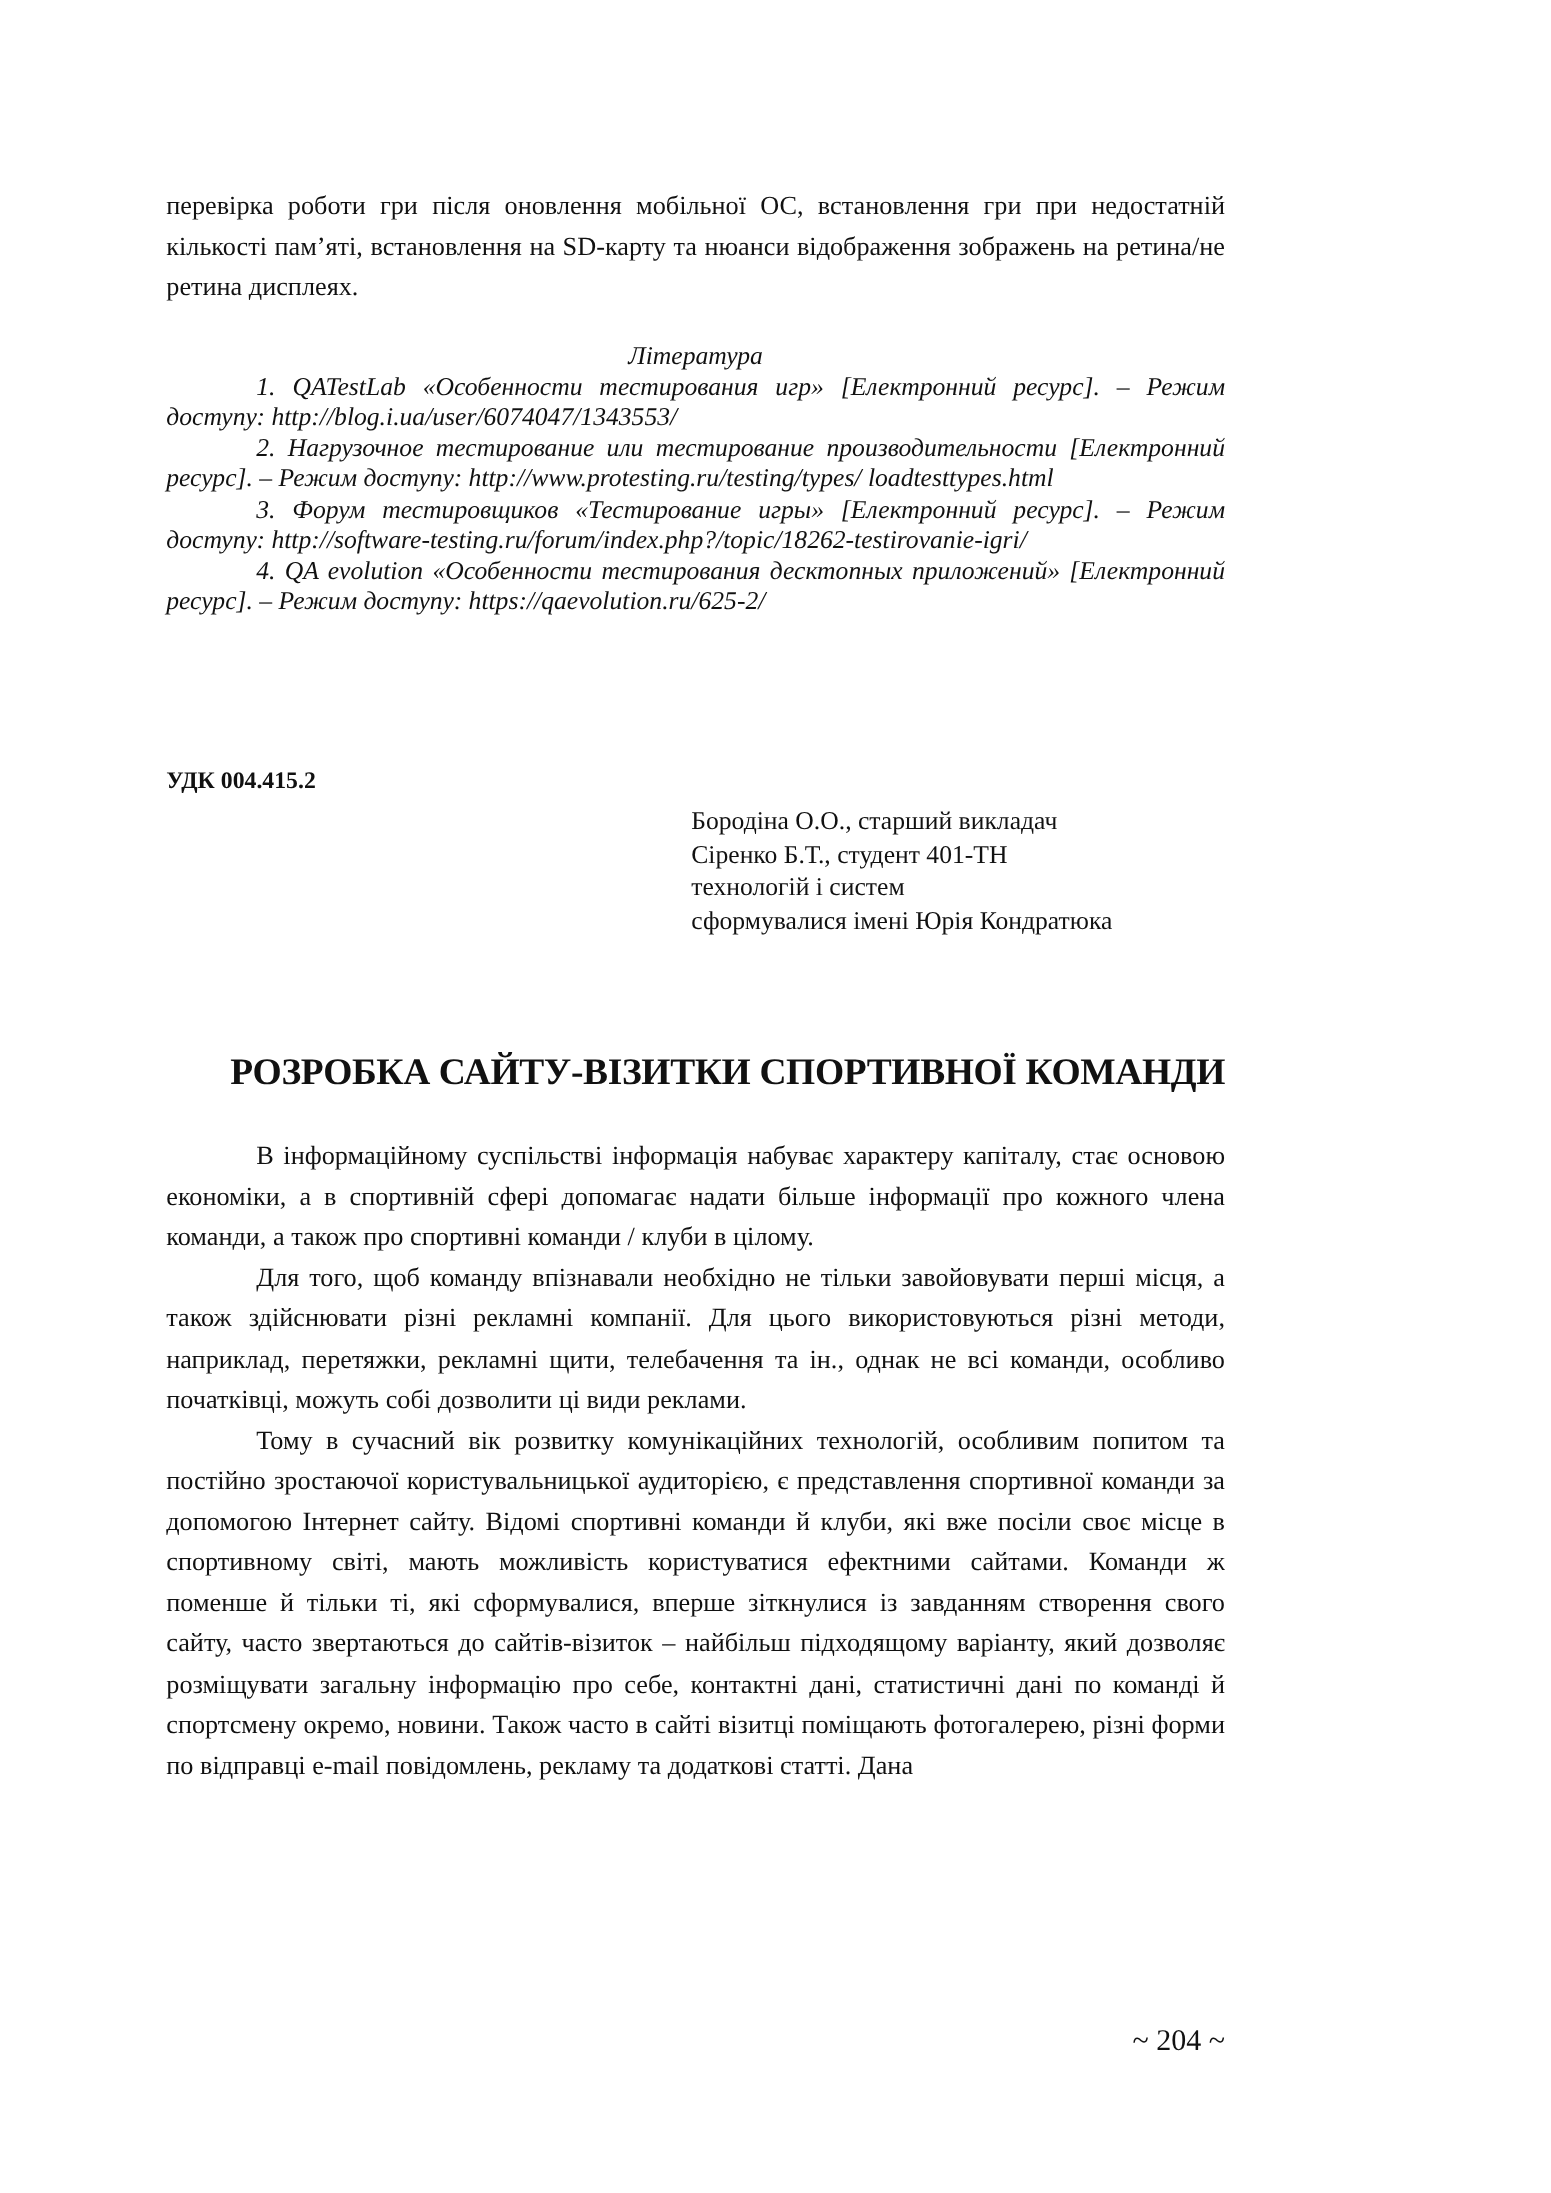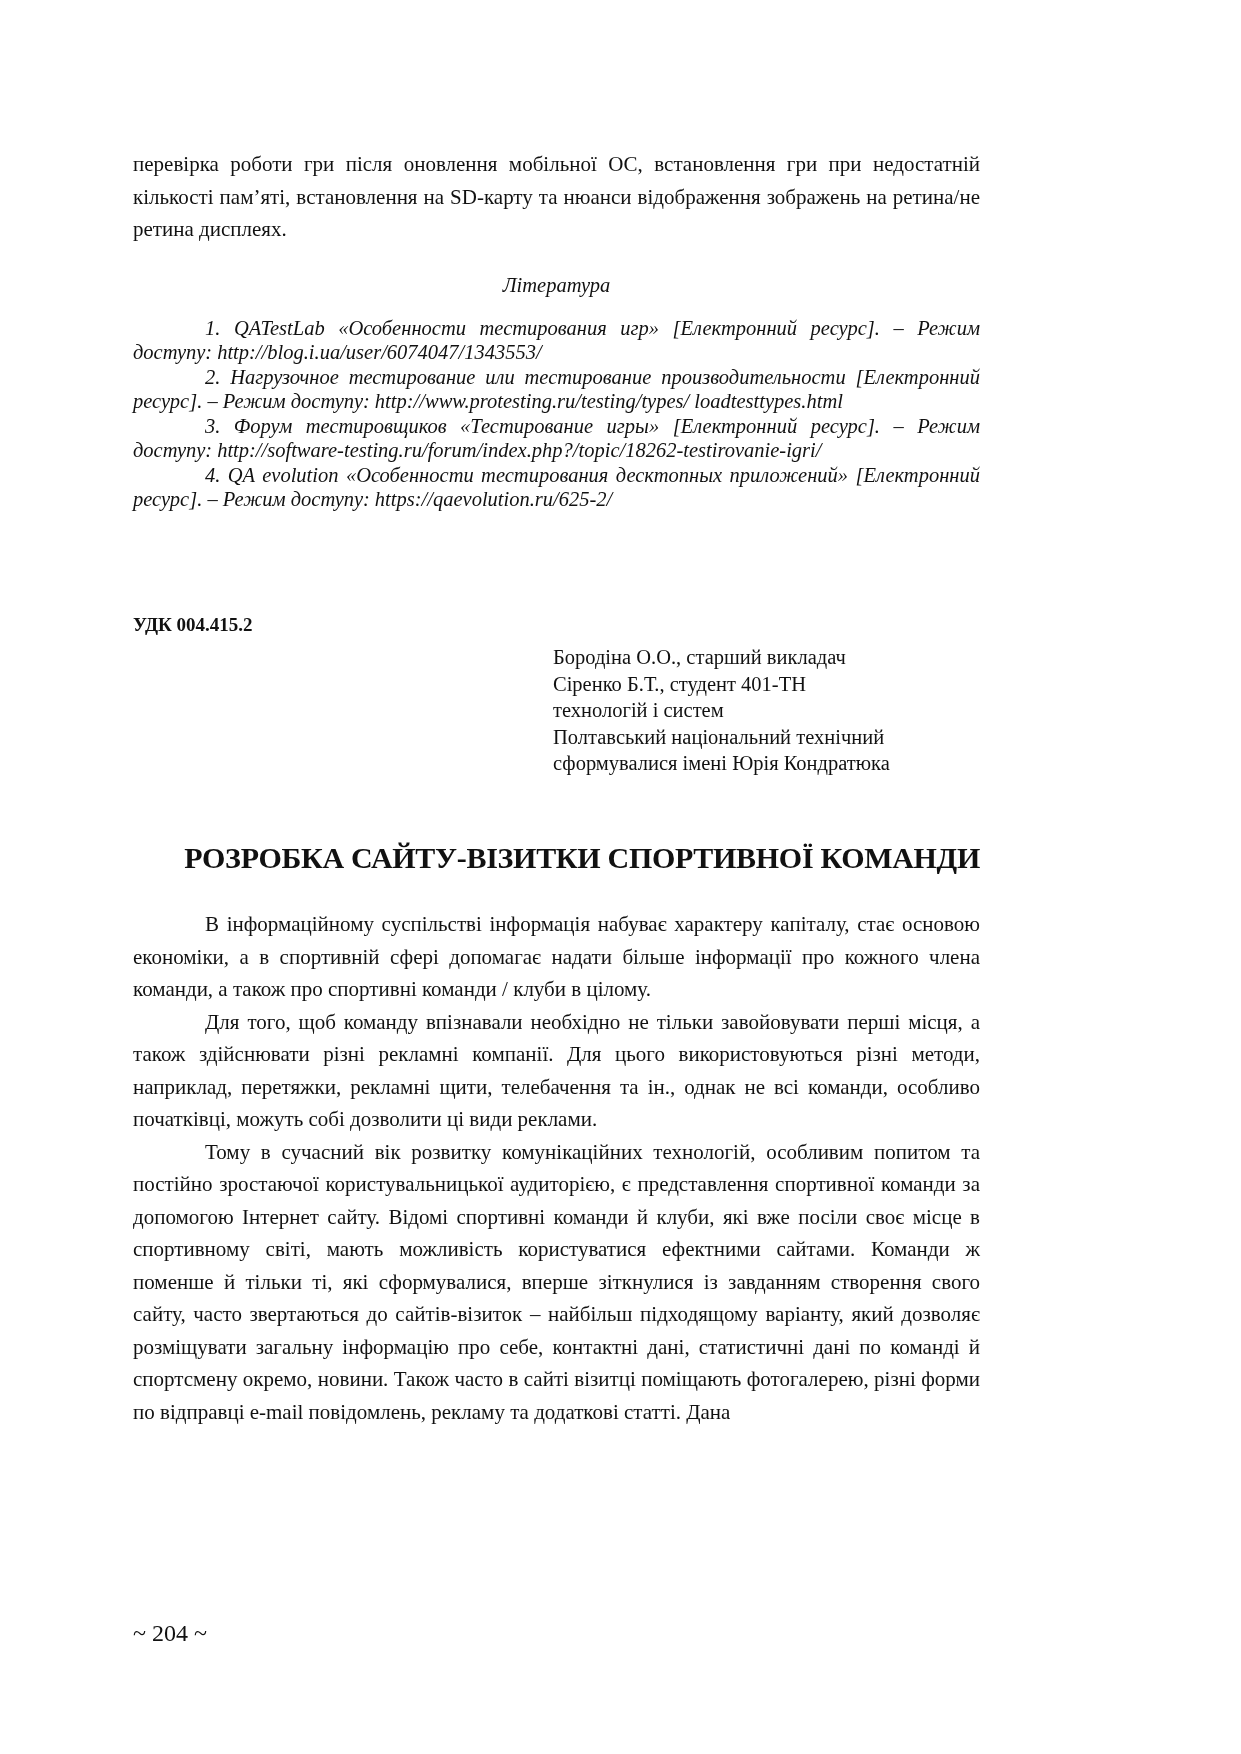--- a/index.html
+++ b/index.html
@@ -38,21 +38,21 @@
       position: absolute;
       top: 273px;
       left: 0;
       width: 847px;
       font-style: italic;
       font-size: 20.5px;
       line-height: 24.5px;
     }
     .refs-title {
       text-align: center;
-      margin: 0 0 18px 0;
+      margin: 0 0 0 0;
       font-style: italic;
     }
     .ref-item {
       margin: 0;
       text-align: justify;
       text-indent: 72px;
     }
     .udk {
       position: absolute;
       top: 610px;
@@ -87,21 +87,21 @@
       position: absolute;
       top: 908px;
       left: 0;
       width: 847px;
     }
     .footer {
       position: absolute;
       top: 1618px;
       left: 0;
       width: 847px;
-      text-align: left;
+      text-align: right;
       font-size: 24px;
       line-height: 30px;
       margin: 0;
     }
   </style>
 </head>
 <body>
 
 <div class="page">
 
@@ -114,21 +114,20 @@
     <p class="ref-item">3. Форум тестировщиков «Тестирование игры» [Електронний ресурс]. – Режим доступу: http://software-testing.ru/forum/index.php?/topic/18262-testirovanie-igri/</p>
     <p class="ref-item">4. QA evolution «Особенности тестирования десктопных приложений» [Електронний ресурс]. – Режим доступу: https://qaevolution.ru/625-2/</p>
   </div>
 
   <p class="udk">УДК 004.415.2</p>
 
   <div class="authors">
     <div>Бородіна О.О., старший викладач</div>
     <div>Сіренко Б.Т., студент 401-ТН</div>
     <div>технологій і систем</div>
-    <div>Полтавський національний технічний</div>
     <div>сформувалися імені Юрія Кондратюка</div>
   </div>
 
   <h1 class="title">РОЗРОБКА САЙТУ-ВІЗИТКИ СПОРТИВНОЇ КОМАНДИ</h1>
 
   <div class="body">
     <p class="para indent">В інформаційному суспільстві інформація набуває характеру капіталу, стає основою економіки, а в спортивній сфері допомагає надати більше інформації про кожного члена команди, а також про спортивні команди / клуби в цілому.</p>
     <p class="para indent">Для того, щоб команду впізнавали необхідно не тільки завойовувати перші місця, а також здійснювати різні рекламні компанії. Для цього використовуються різні методи, наприклад, перетяжки, рекламні щити, телебачення та ін., однак не всі команди, особливо початківці, можуть собі дозволити ці види реклами.</p>
     <p class="para indent">Тому в сучасний вік розвитку комунікаційних технологій, особливим попитом та постійно зростаючої користувальницької аудиторією, є представлення спортивної команди за допомогою Інтернет сайту. Відомі спортивні команди й клуби, які вже посіли своє місце в спортивному світі, мають можливість користуватися ефектними сайтами. Команди ж поменше й тільки ті, які сформувалися, вперше зіткнулися із завданням створення свого сайту, часто звертаються до сайтів-візиток – найбільш підходящому варіанту, який дозволяє розміщувати загальну інформацію про себе, контактні дані, статистичні дані по команді й спортсмену окремо, новини. Також часто в сайті візитці поміщають фотогалерею, різні форми по відправці e-mail повідомлень, рекламу та додаткові статті. Дана</p>
   </div>

